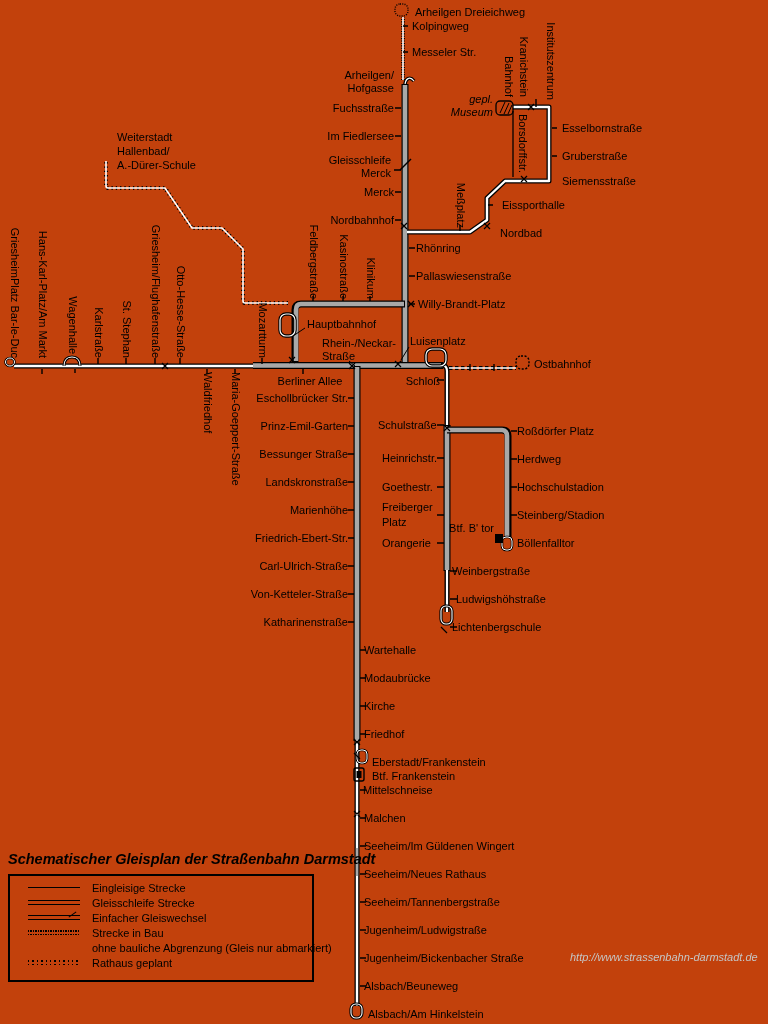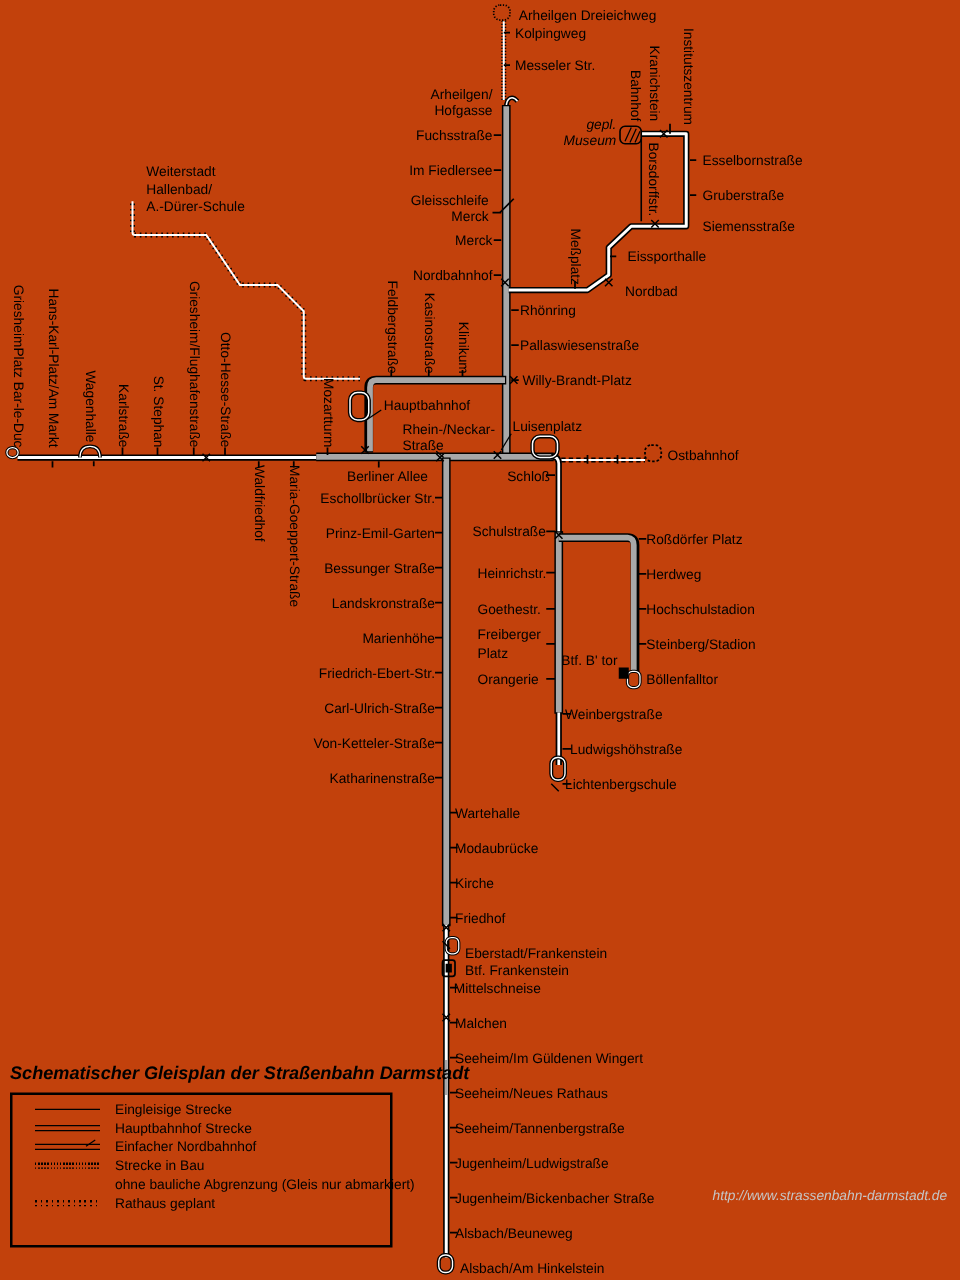--- a/index.html
+++ b/index.html
@@ -2,21 +2,21 @@
 <html><head>
 <meta charset="utf-8">
 <style>
   html,body{margin:0;padding:0;background:#fff;}
   #stage{position:relative;width:768px;height:1024px;background:#c2410c;overflow:hidden;
          font-family:"Liberation Sans", sans-serif;}
   svg{position:absolute;left:0;top:0;}
   svg text{font:11px "Liberation Sans", sans-serif;fill:#000;}
   svg text.it{font-style:italic;}
   .legend-title{position:absolute;left:8px;top:851px;font-size:14.5px;font-weight:bold;white-space:nowrap;font-style:italic;}
-  .legend-box{position:absolute;left:8px;top:874px;width:306px;height:124px;border:2px solid #000;
+  .legend-box{position:absolute;left:8px;top:874px;width:306px;height:108px;border:2px solid #000;
               padding:4px 0 0 0;box-sizing:border-box;}
   .lrow{display:flex;align-items:center;height:15px;font-size:11px;white-space:nowrap;}
   .sym{width:60px;flex:0 0 60px;height:12px;position:relative;margin:0 8px 0 14px;}
   .sym i{position:absolute;display:block;}
   .s-single{left:4px;right:4px;top:5.5px;border-top:1.3px solid #000;}
   .s-a{left:4px;right:4px;top:3.5px;border-top:1.3px solid #000;}
   .s-b{left:4px;right:4px;top:7.5px;border-top:1.3px solid #000;}
   .s-fill{left:4px;right:4px;top:4px;height:3.4px;background:#a8a8a8;
           border-top:1.3px solid #000;border-bottom:1.3px solid #000;}
   .s-diag{right:7px;top:2.5px;width:9px;border-top:1.4px solid #000;transform:rotate(-35deg);}
@@ -268,29 +268,29 @@
       <span class="sym">
           <i class="s-single"></i>
         </span>
       <span>Eingleisige Strecke</span>
     </div>
     <div class="lrow">
       <span class="sym">
           <i class="s-a"></i>
           <i class="s-b"></i>
         </span>
-      <span>Hauptbahnhof Strecke</span>
+      <span>Gleisschleife Strecke</span>
     </div>
     <div class="lrow">
       <span class="sym">
           <i class="s-a"></i>
           <i class="s-b"></i>
           <i class="s-diag"></i>
         </span>
-      <span>Einfacher Nordbahnhof</span>
+      <span>Einfacher Gleiswechsel</span>
     </div>
     <div class="lrow">
       <span class="sym">
           <i class="dotA d-bau"></i>
           <i class="dotB d-bau"></i>
         </span>
       <span>Strecke in Bau</span>
     </div>
     <div class="lrow">
       <span class="sym"></span>

